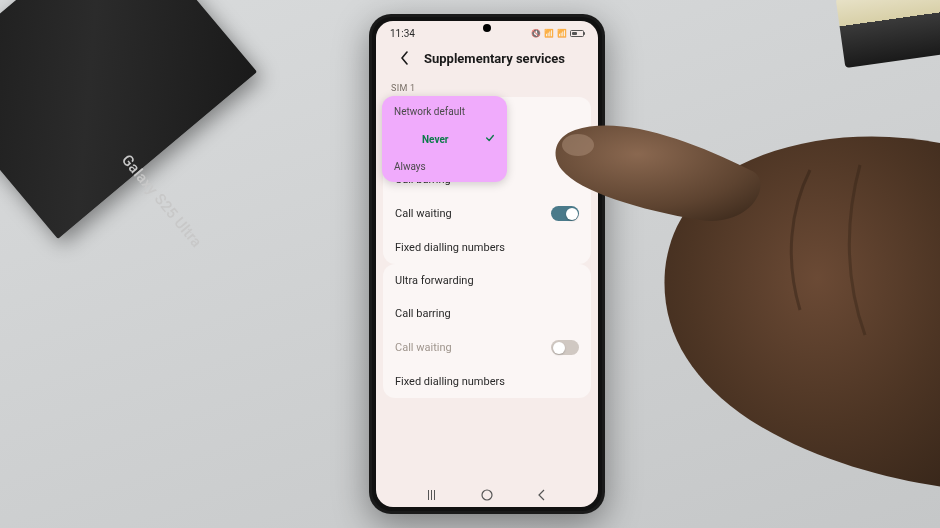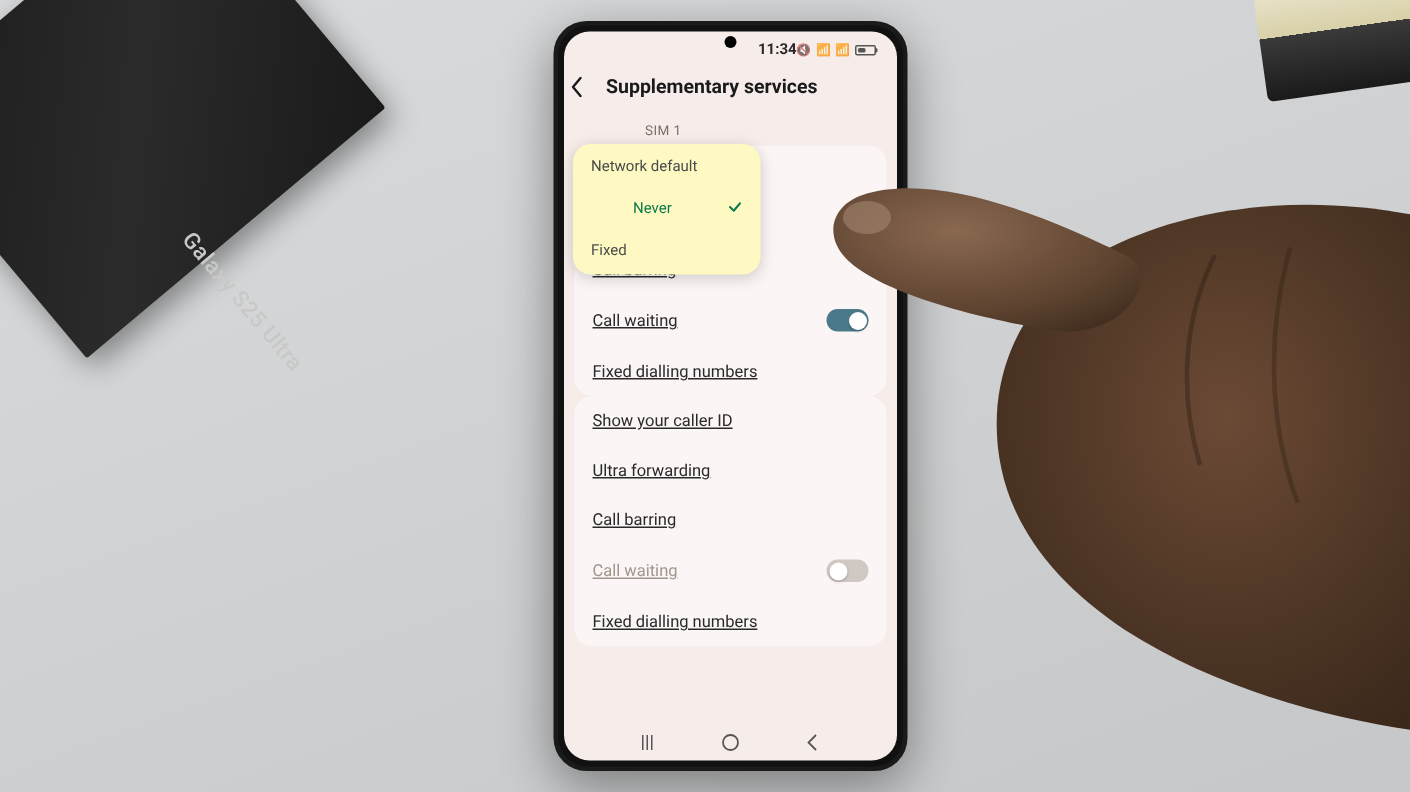--- a/index.html
+++ b/index.html
@@ -87,26 +87,26 @@
     height: 8px;
     background: #000;
     border-radius: 50%;
     z-index: 100;
   }
 
   
   .status-bar {
     height: 24px;
     display: flex;
-    justify-content: flex-end;
+    justify-content: space-between;
     align-items: center;
     padding: 0 14px;
     font-size: 10px;
     color: #2a2a2a;
-    font-weight: 700;
+    font-weight: 400;
     flex-shrink: 0;
   }
   .status-icons {
     display: flex;
     gap: 3px;
     align-items: center;
   }
   .status-icons span { font-size: 8px; opacity: 0.7; }
   .battery {
     width: 14px;
@@ -133,21 +133,21 @@
     width: 45%;
     background: #555;
     border-radius: 1px;
   }
 
   
   .header {
     display: flex;
     align-items: center;
     gap: 10px;
-    padding: 4px 12px 10px 0;
+    padding: 4px 12px 10px 20px;
     flex-shrink: 0;
   }
   .back-btn {
     width: 18px;
     height: 18px;
     display: flex;
     align-items: center;
     justify-content: center;
     cursor: pointer;
   }
@@ -163,62 +163,61 @@
     flex: 1;
     overflow: hidden;
     padding: 0 7px;
   }
   .section-label {
     font-size: 9px;
     color: #7a7068;
     padding: 6px 8px 4px 8px;
     text-transform: uppercase;
     letter-spacing: 0.3px;
-    margin-left: 39px;
   }
   .card {
     background: rgba(255,255,255,0.5);
     border-radius: 12px;
     overflow: visible;
     position: relative;
   }
   .row {
     display: flex;
     align-items: center;
     justify-content: space-between;
     padding: 10px 12px;
     font-size: 11px;
     color: #2a2a2a;
     min-height: 32px;
   }
   .row.disabled { color: #a0968e; }
-  .row-label { flex: 1; text-decoration: underline; }
+  .row-label { flex: 1; }
 
   
   .dropdown-popup {
     position: absolute;
     top: -1px;
     left: -1px;
     width: 125px;
-    background: #fef9c3;
+    background: #f0abfc;
     border-radius: 12px;
     box-shadow: 0 2px 10px rgba(0,0,0,0.18);
     z-index: 50;
     padding: 2px 0;
   }
   .dropdown-item {
     display: flex;
     align-items: center;
     justify-content: space-between;
     padding: 8px 12px;
     font-size: 10px;
     color: #4a4a4a;
     cursor: pointer;
   }
-  .dropdown-item.selected { color: #0d7a4a; font-weight: 400; padding-left: 40px; }
+  .dropdown-item.selected { color: #0d7a4a; font-weight: 700; padding-left: 40px; }
   .check-icon svg { width: 10px; height: 10px; }
 
   
   .toggle {
     width: 28px;
     height: 15px;
     border-radius: 10px;
     position: relative;
     flex-shrink: 0;
   }
@@ -328,21 +327,21 @@
             </div>
             <div class="dropdown-item selected">
               <span>Never</span>
               <span class="check-icon">
                 <svg viewBox="0 0 12 12">
                     <path d="M2 6 L5 9 L10 3" stroke="#0d7a4a" stroke-width="1.6" fill="none" stroke-linecap="round" stroke-linejoin="round"></path>
                   </svg>
               </span>
             </div>
             <div class="dropdown-item">
-              <span>Fixed</span>
+              <span>Always</span>
             </div>
           </div>
 
           <div class="row" style="visibility:hidden;">
             <span class="row-label">Show your caller ID</span>
           </div>
           <div class="row" style="visibility:hidden;">
             <span class="row-label">Call forwarding</span>
           </div>
           <div class="row">
@@ -354,23 +353,20 @@
                 <div class="toggle-knob"></div>
               </div>
           </div>
           <div class="row">
             <span class="row-label">Fixed dialling numbers</span>
           </div>
         </div>
 
 
         <div class="card">
-          <div class="row">
-            <span class="row-label">Show your caller ID</span>
-          </div>
           <div class="row">
             <span class="row-label">Ultra forwarding</span>
           </div>
           <div class="row">
             <span class="row-label">Call barring</span>
           </div>
           <div class="row disabled">
             <span class="row-label">Call waiting</span>
             <div class="toggle off">
                 <div class="toggle-knob"></div>

